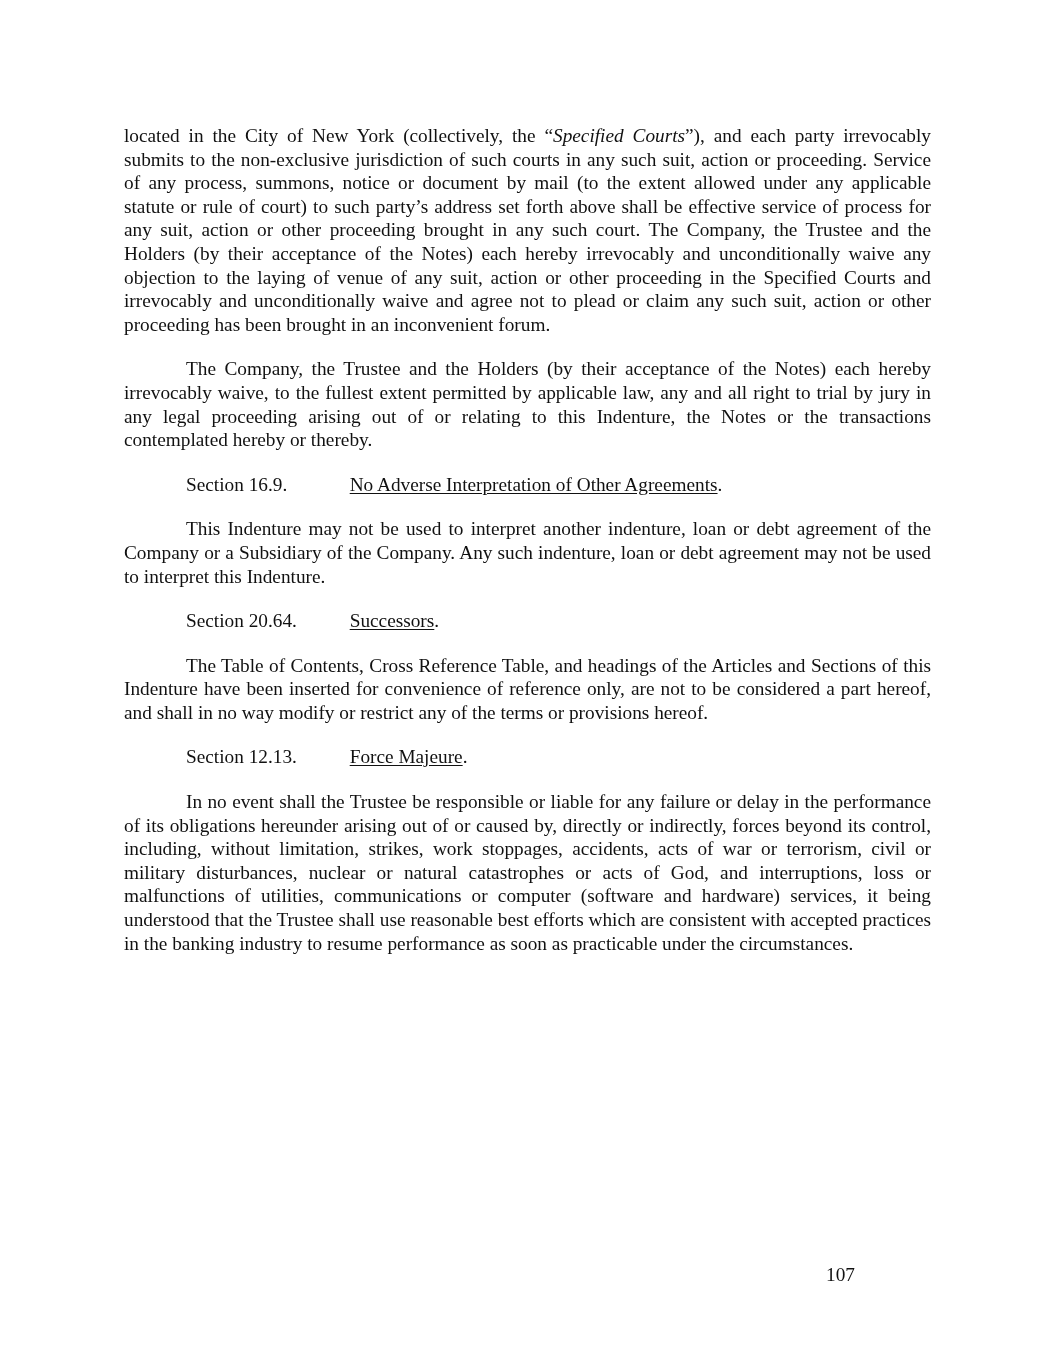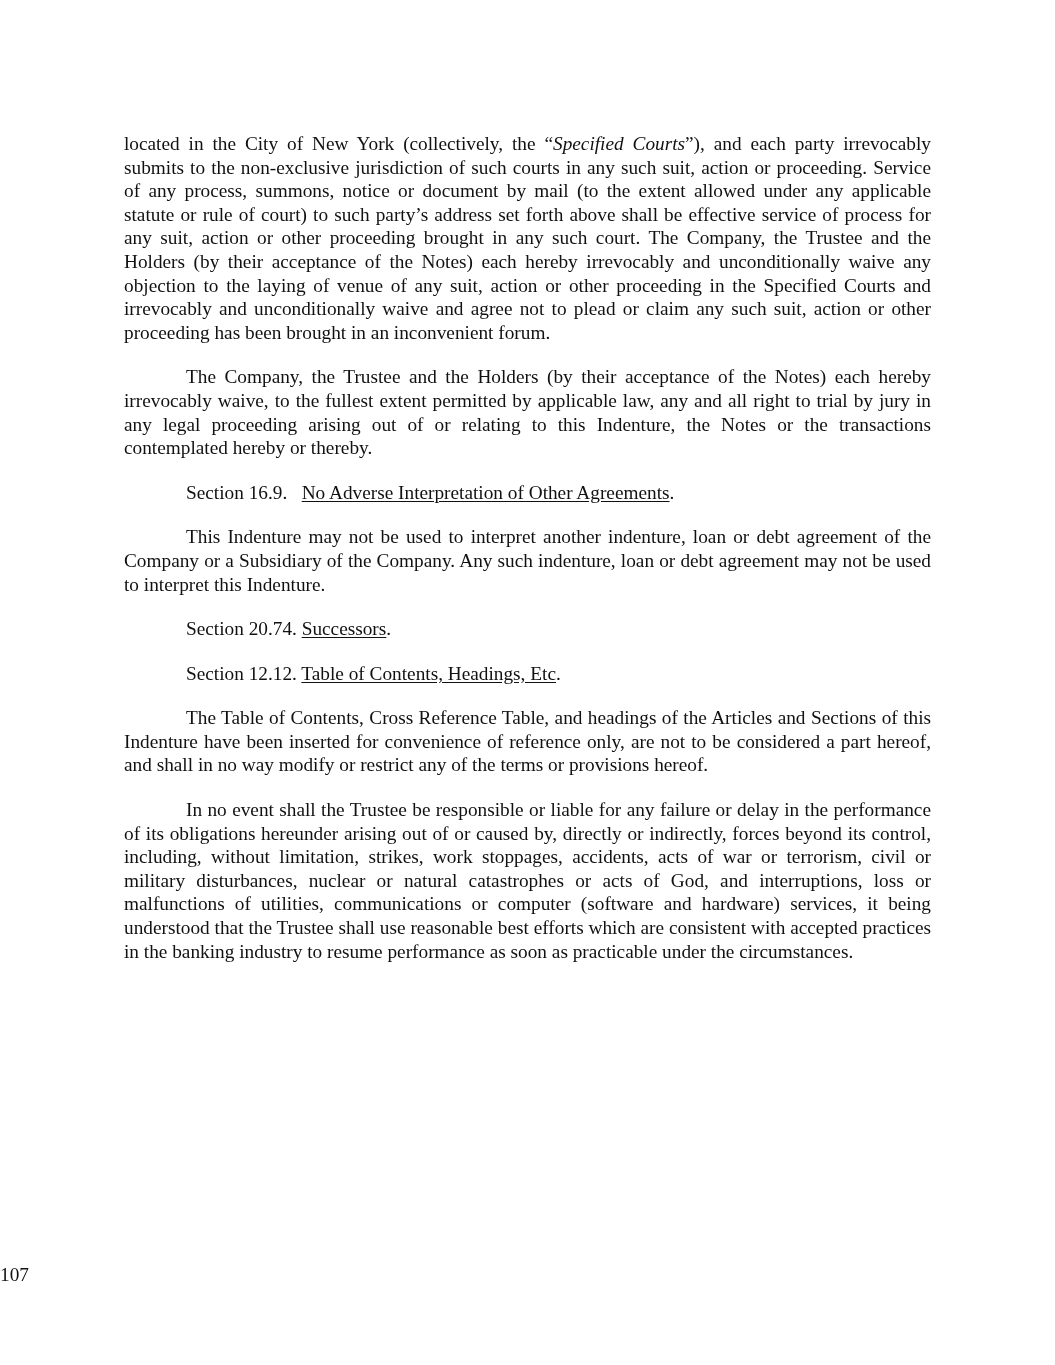--- a/index.html
+++ b/index.html
@@ -17,64 +17,65 @@
     }
     .page {
       position: absolute;
       left: 124px;
       top: 124px;
       width: 807px;
       font-size: 19.3px;
       line-height: 23.6px;
     }
     .para {
-      margin: 8px 0 21px 0;
+      margin: 0 0 21px 0;
       text-align: justify;
       text-align-last: left;
     }
     .indent {
       text-indent: 62px;
     }
     .heading {
       margin: 0 0 21px 0;
       padding-left: 62px;
     }
     .heading .sec-title {
       text-decoration: underline;
       text-underline-offset: 2px;
+      margin-left: 48px;
     }
     .heading .sec-num {
       white-space: pre;
     }
     em { font-style: italic; }
     .page-number {
       position: absolute;
       left: 0;
       width: 855px;
       top: 1263px;
-      text-align: left;
+      text-align: right;
       font-size: 19.3px;
       line-height: 23.6px;
     }
   </style>
 </head>
 <body>
 
 <div class="page">
 
   <p class="para"><span>located in the City of New York (collectively, the “</span><em>Specified Courts</em><span>”), and each party irrevocably submits to the non-exclusive jurisdiction of such courts in any such suit, action or proceeding. Service of any process, summons, notice or document by mail (to the extent allowed under any applicable statute or rule of court) to such party’s address set forth above shall be effective service of process for any suit, action or other proceeding brought in any such court. The Company, the Trustee and the Holders (by their acceptance of the Notes) each hereby irrevocably and unconditionally waive any objection to the laying of venue of any suit, action or other proceeding in the Specified Courts and irrevocably and unconditionally waive and agree not to plead or claim any such suit, action or other proceeding has been brought in an inconvenient forum.</span></p>
 
   <p class="para indent">The Company, the Trustee and the Holders (by their acceptance of the Notes) each hereby irrevocably waive, to the fullest extent permitted by applicable law, any and all right to trial by jury in any legal proceeding arising out of or relating to this Indenture, the Notes or the transactions contemplated hereby or thereby.</p>
 
   <div class="heading"><span class="sec-num">Section 16.9.   </span><span class="sec-title">No Adverse Interpretation of Other Agreements</span><span>.</span></div>
   <p class="para indent">This Indenture may not be used to interpret another indenture, loan or debt agreement of the Company or a Subsidiary of the Company. Any such indenture, loan or debt agreement may not be used to interpret this Indenture.</p>
 
-  <div class="heading"><span class="sec-num">Section 20.74. </span><span class="sec-title">Successors</span><span>.</span></div>
+  <div class="heading"><span class="sec-num">Section 20.64. </span><span class="sec-title">Successors</span><span>.</span></div>
 
 
-  <div class="heading"><span class="sec-num">Section 12.12. </span><span class="sec-title">Table of Contents, Headings, Etc</span><span>.</span></div>
   <p class="para indent">The Table of Contents, Cross Reference Table, and headings of the Articles and Sections of this Indenture have been inserted for convenience of reference only, are not to be considered a part hereof, and shall in no way modify or restrict any of the terms or provisions hereof.</p>
 
+  <div class="heading"><span class="sec-num">Section 12.13. </span><span class="sec-title">Force Majeure</span><span>.</span></div>
   <p class="para indent">In no event shall the Trustee be responsible or liable for any failure or delay in the performance of its obligations hereunder arising out of or caused by, directly or indirectly, forces beyond its control, including, without limitation, strikes, work stoppages, accidents, acts of war or terrorism, civil or military disturbances, nuclear or natural catastrophes or acts of God, and interruptions, loss or malfunctions of utilities, communications or computer (software and hardware) services, it being understood that the Trustee shall use reasonable best efforts which are consistent with accepted practices in the banking industry to resume performance as soon as practicable under the circumstances.</p>
 
 </div>
 
 <div class="page-number">107</div>
 
 </body></html>

